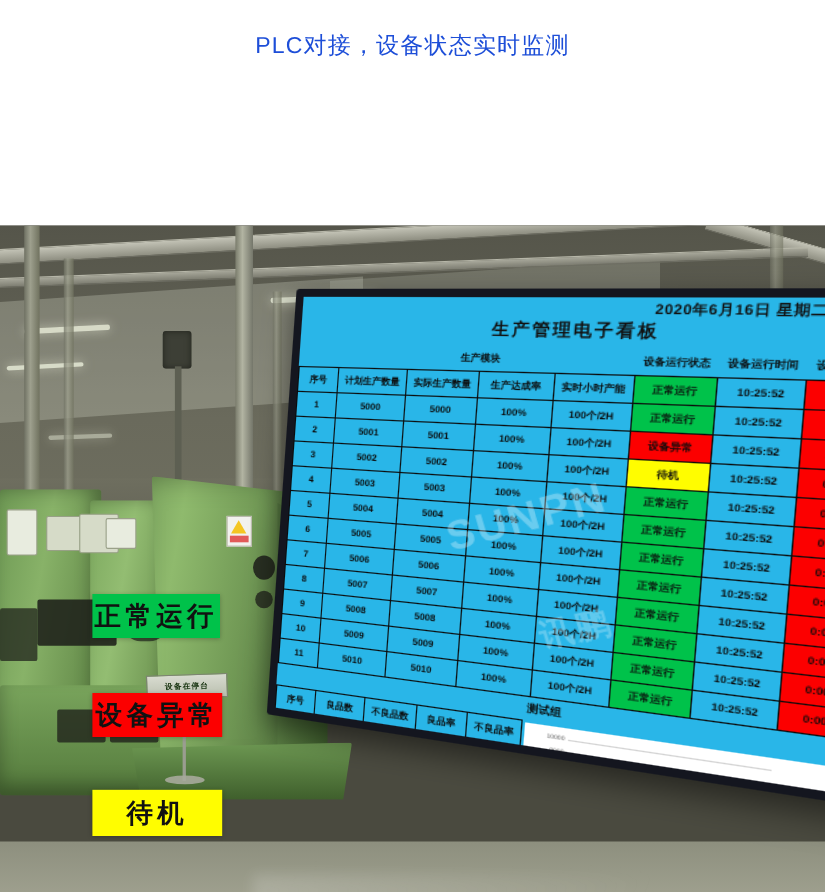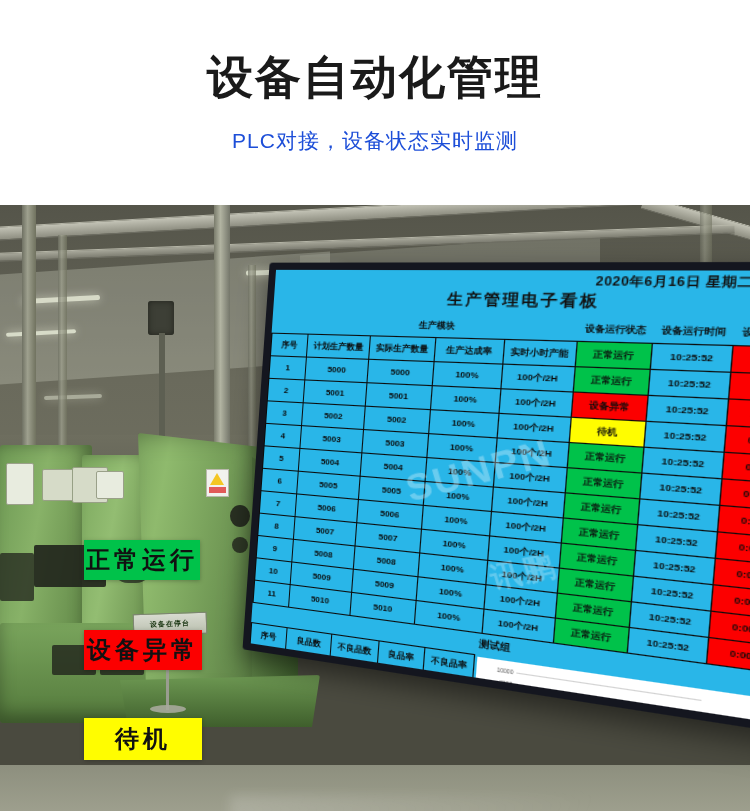--- a/index.html
+++ b/index.html
@@ -236,21 +236,20 @@
   }
   .watermark2{
     position:absolute;left:48%;top:68%;font-size:26px;font-weight:bold;color:rgba(255,255,255,0.26);
     transform:rotate(-20deg);letter-spacing:2px;pointer-events:none;
   }
 </style>
 </head>
 <body>
 
 <div class="header">
-  <div class="title">设备自动化管理</div>
   <div class="subtitle">PLC对接，设备状态实时监测</div>
 </div>
 
 <div class="photo">
 
   <div class="bg-ceiling"></div>
   <div class="bg-wall"></div>
   <div class="bg-floor"></div>
   <div class="floor-sheen"></div>
 

